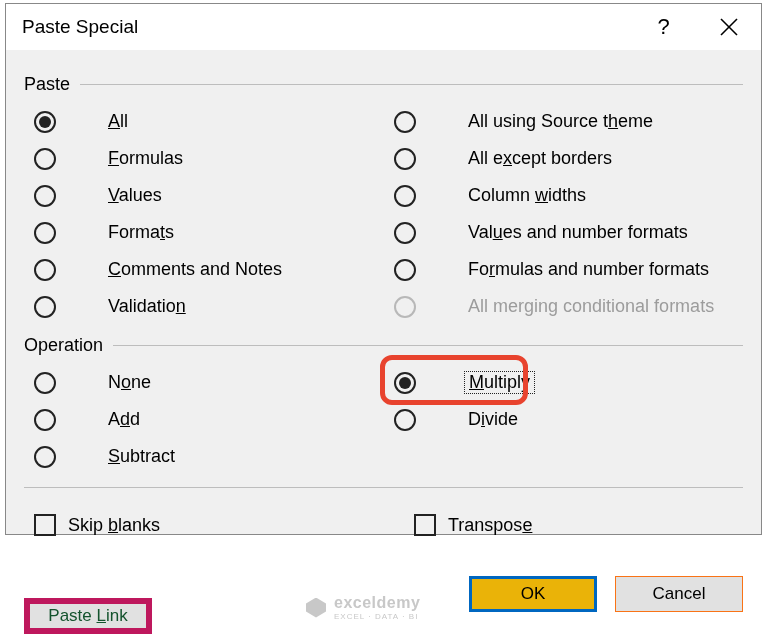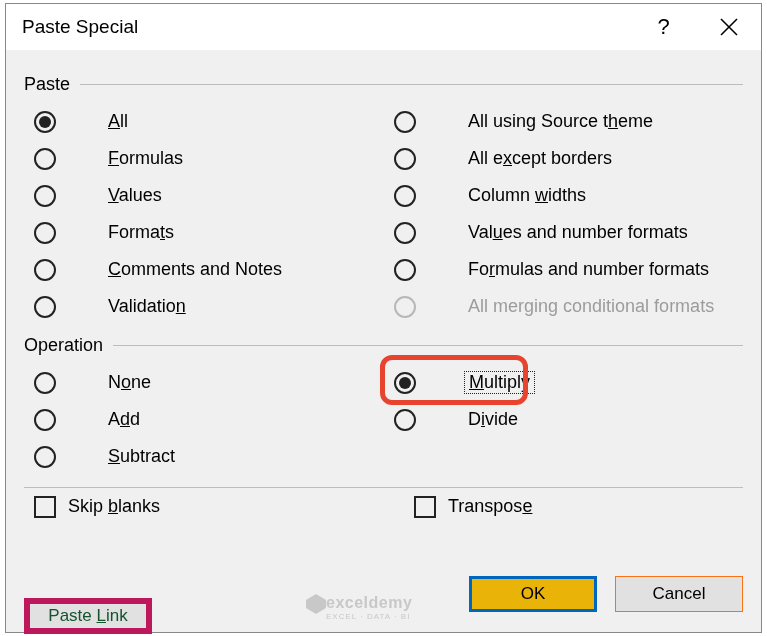--- a/index.html
+++ b/index.html
@@ -8,21 +8,21 @@
     font-family: "Segoe UI", Tahoma, sans-serif;
     font-size: 16px;
     background: #fff;
     width: 767px;
     height: 636px;
     position: relative;
   }
   .dialog {
     position: absolute;
     left: 5px; top: 3px;
-    width: 757px; height: 630px;
+    width: 757px; height: 532px;
     background: #f0f0f0;
     border: 1px solid #888;
   }
   .titlebar {
     display: flex;
     align-items: center;
     height: 46px;
     background: #fff;
     padding: 0 0 0 16px;
   }
@@ -122,21 +122,21 @@
   }
 
   .check-cols {
     display: flex;
     padding-left: 10px;
   }
   .check-col.left { width: 380px; }
   .check-col.right { flex: 1; }
   .check-row {
     display: flex;
-    align-items: flex-start;
+    align-items: flex-end;
     height: 40px;
   }
   .checkbox {
     width: 22px; height: 22px;
     border: 2px solid #222;
     margin-right: 12px;
     flex-shrink: 0;
   }
   .check-label { font-size: 18px; }
 
@@ -166,20 +166,22 @@
     color: #14532d;
     margin-top: 44px;
   }
 
   .underline { text-decoration: underline; }
 
   .watermark {
     position: absolute;
     left: 300px; top: 590px;
     display: flex;
+    align-items: center;
+    gap: 8px;
     font-size: 16px;
     color: #c8c8c8;
     font-weight: 600;
     letter-spacing: 0.5px;
     pointer-events: none;
   }
   .watermark .sub {
     font-size: 8px;
     letter-spacing: 1px;
     display: block;

